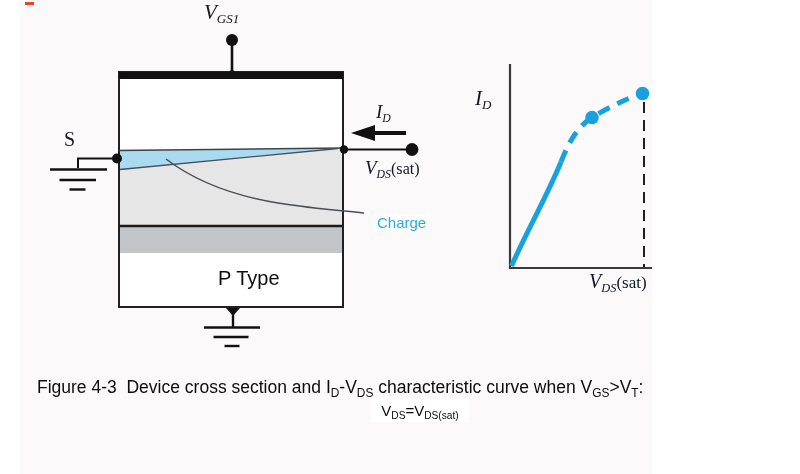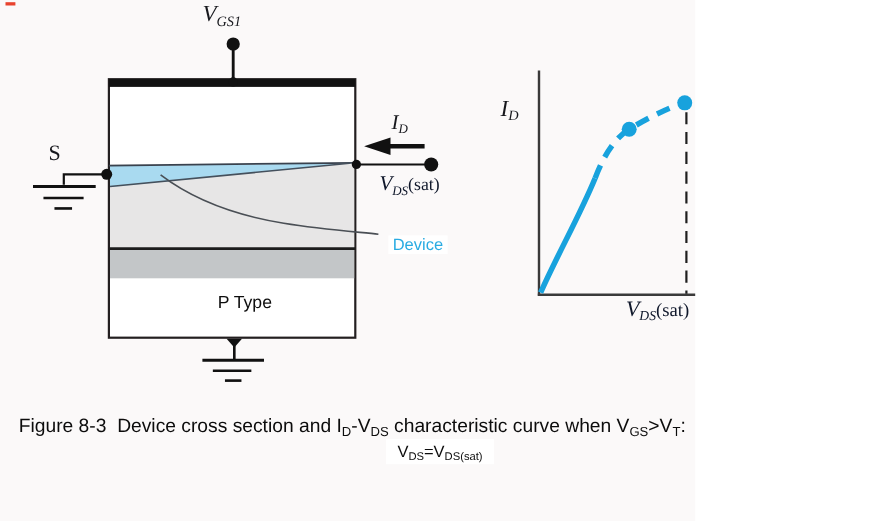--- a/index.html
+++ b/index.html
@@ -2,20 +2,21 @@
 <html><head>
 <meta charset="utf-8">
 <style>
   html,body{margin:0;padding:0;}
   .canvas{
     position:relative;
     width:632px;height:474px;
     background:#fbf9f9;
     overflow:hidden;
     font-family:"Liberation Sans",sans-serif;
+    margin-left:20px;
   }
   .art{position:absolute;left:0;top:0;}
   .lbl{position:absolute;white-space:pre;line-height:1;}
   .serif{font-family:"Liberation Serif",serif;font-style:italic;color:#17181d;}
   .sans{font-family:"Liberation Sans",sans-serif;color:#0d0d0d;}
   .cyan{color:#29abe2;}
   .cyan-serif{color:#0f172a;}
   .whitebox{background:#ffffff;padding:2px 5px;}
   .sb{font-size:0.62em;vertical-align:-0.34em;}
   .up{font-style:normal;font-size:0.85em;}
@@ -92,32 +93,32 @@
       <circle cx="622.5" cy="93.5" r="6.8" fill="#18a2dd"></circle>
       <line x1="624" y1="102" x2="624" y2="267" stroke="#1f1f1f" stroke-width="2" stroke-dasharray="11 7"></line>
     </g>
   </svg>
 
   <div class="lbl serif" style="left:184px;top:2px;font-size:21px;"><span>V</span><span class="sb">GS1</span></div>
 
 
   <div class="lbl serif" style="left:44px;top:129px;font-size:20px;font-style:normal;">S</div>
 
-  <div class="lbl sans whitebox" style="left:193px;top:266px;font-size:16px;">P Type</div>
+  <div class="lbl sans whitebox" style="left:193px;top:266px;font-size:20px;">P Type</div>
 
   <div class="lbl serif" style="left:356px;top:102px;font-size:19px;"><span>I</span><span class="sb">D</span></div>
 
   <div class="lbl serif cyan-serif" style="left:345px;top:158px;font-size:19px;"><span>V</span><span class="sb">DS</span><span class="up">(sat)</span></div>
 
-  <div class="lbl sans cyan whitebox" style="left:353px;top:214px;font-size:15px;padding:1px 4px;">Device</div>
+  <div class="lbl sans cyan whitebox" style="left:353px;top:214px;font-size:15px;padding:1px 4px;">Charge</div>
 
 
   <div class="lbl serif" style="left:455px;top:88px;font-size:21px;"><span>I</span><span class="sb">D</span></div>
 
   <div class="lbl serif cyan-serif" style="left:569px;top:271px;font-size:20px;"><span>V</span><span class="sb">DS</span><span class="up">(sat)</span></div>
 
   <div class="lbl serif" style="left:657px;top:272px;font-size:20px;"><span>V</span><span class="sb">DS</span></div>
 
-  <div class="lbl cap sans" style="left:17px;top:379px;"><span>Figure 8-3  Device cross section and I</span><span class="cs">D</span><span>-V</span><span class="cs">DS</span><span> characteristic curve when V</span><span class="cs">GS</span><span>&gt;V</span><span class="cs">T</span><span>:</span></div>
+  <div class="lbl cap sans" style="left:17px;top:379px;"><span>Figure 4-3  Device cross section and I</span><span class="cs">D</span><span>-V</span><span class="cs">DS</span><span> characteristic curve when V</span><span class="cs">GS</span><span>&gt;V</span><span class="cs">T</span><span>:</span></div>
 
   <div class="lbl cap sans cap2wrap" style="top:403px;font-size:15px;"><span class="whitebox" style="padding:3px 10px;"><span>V</span><span class="cs">DS</span><span>=V</span><span class="cs">DS(sat)</span></span></div>
 
 </div>
 
 </body></html>

